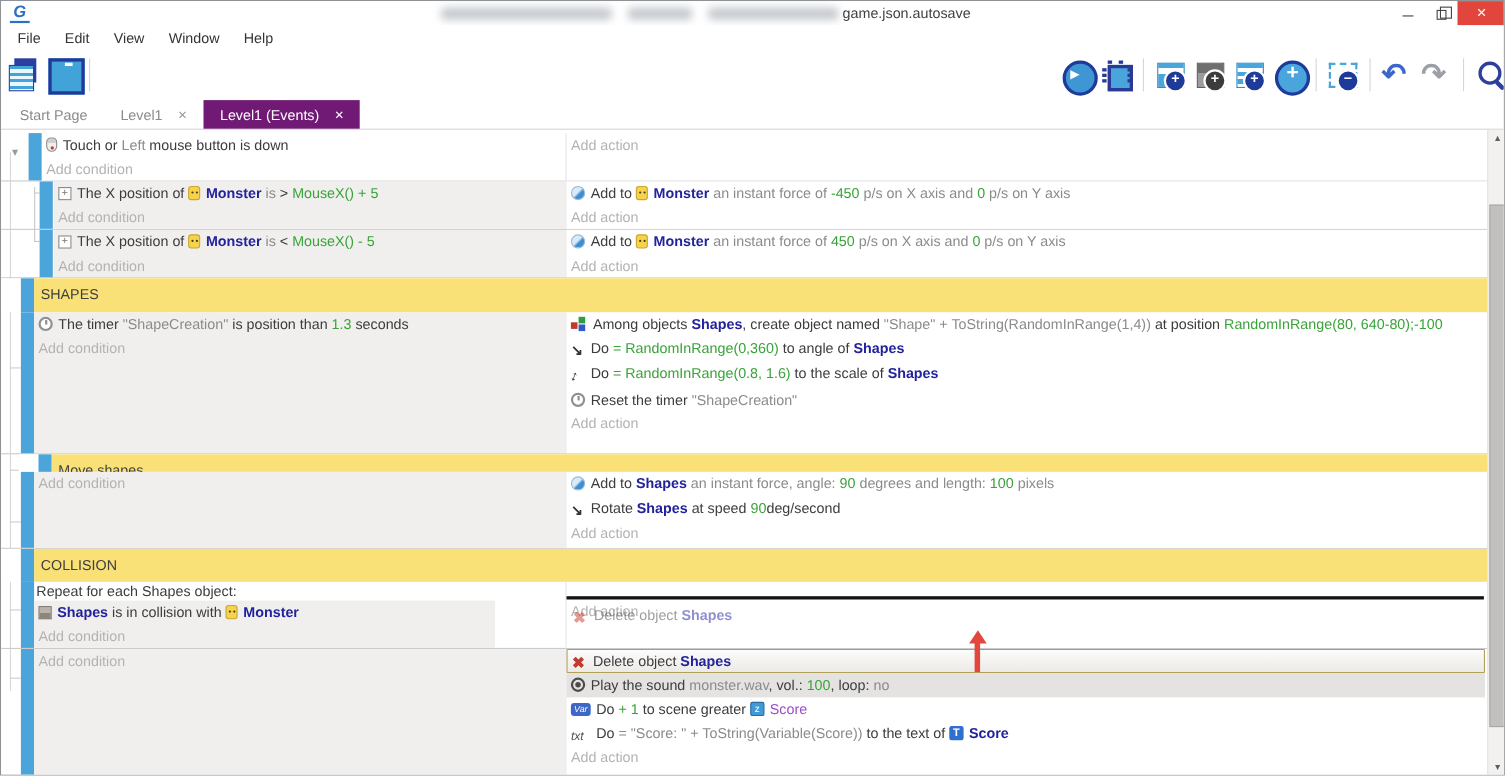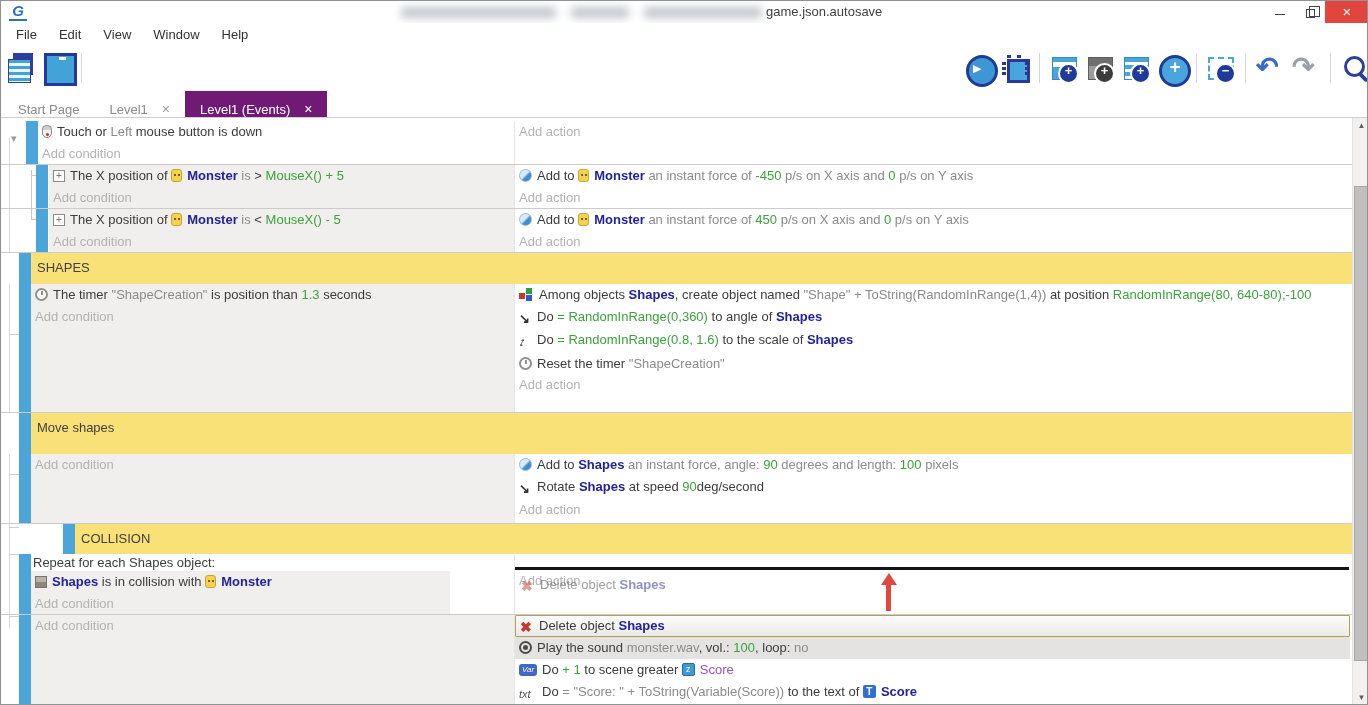--- a/index.html
+++ b/index.html
@@ -44,21 +44,21 @@
   .tbi-redo-icon::before{content:"\21B7";position:absolute;left:2px;top:1px;font-size:27px;color:#9aa0a6;font-weight:bold}
   .tbi-search-icon::before{content:"";position:absolute;left:5px;top:6px;width:15px;height:15px;border:3px solid #2c3f9e;border-radius:50%}
   .tbi-search-icon::after{content:"";position:absolute;left:21px;top:22px;width:10px;height:4px;background:#2c3f9e;transform:rotate(45deg);transform-origin:0 50%;border-radius:2px}
   .tbi-project-manager-icon::before{content:"";position:absolute;left:8px;top:3px;width:20px;height:22px;background:#2c3f9e}
   .tbi-project-manager-icon::after{content:"";position:absolute;left:3px;top:9px;width:21px;height:22px;border:1px solid #2c3f9e;background:repeating-linear-gradient(#42a3d8 0 3px,#eaf5fc 3px 6px)}
   .tbi-start-page-icon::before{content:"";position:absolute;left:3px;top:3px;width:27px;height:27px;background:#42a3d8;border:3px solid #24389a}
   .tbi-start-page-icon::after{content:"";position:absolute;right:7px;top:7px;width:7px;height:3px;background:#fff}
 
   
   .tabbar{position:absolute;left:0;top:90px;width:100%;height:27px;background:#fff;border-bottom:1px solid #cfcfcf;display:flex;align-items:stretch;padding-left:2px}
-  .tab{display:flex;align-items:flex-end;padding:0 15px;color:#8b8b8b;cursor:pointer}
+  .tab{display:flex;align-items:center;padding:0 15px;color:#8b8b8b;cursor:pointer}
   .tab .x{margin-left:14px;color:#9a9a9a;font-size:14px}
   .tab.active{background:#701a75;color:#fff}
   .tab.active .x{color:#fff}
 
   
   .events{position:absolute;left:0;top:117px;width:1368px;height:588px;background:#fff;overflow:hidden}
   .gutter-line{position:absolute;left:8px;top:20px;height:490px;border-left:1px solid #d8d8d8}
   .gutter-tick{position:absolute;left:8px;width:10px;border-top:1px solid #cecece}
   .gutter-tri{position:absolute;left:10px;top:14px;color:#9a9a9a;font-size:11px}
   .subconn{position:absolute;left:30px;top:52px;height:50px;border-left:1px solid #c9c9c9}
@@ -251,36 +251,36 @@
           <div class="evline ph">Add condition</div>
         </div>
         <div class="act">
           <div class="evline"><span class="ri ri-create-icon"></span><span class="sp">Among objects </span><span class="so">Shapes</span><span class="sp">, create object named </span><span class="sq">"Shape" + ToString(RandomInRange(1,4))</span><span class="sp"> at position </span><span class="sv">RandomInRange(80, 640-80);-100</span></div>
           <div class="evline"><span class="ri ri-angle-icon"></span><span class="sp">Do </span><span class="sv">= RandomInRange(0,360)</span><span class="sp"> to angle of </span><span class="so">Shapes</span></div>
           <div class="evline"><span class="ri ri-scale-icon"></span><span class="sp">Do </span><span class="sv">= RandomInRange(0.8, 1.6)</span><span class="sp"> to the scale of </span><span class="so">Shapes</span></div>
           <div class="evline"><span class="ri ri-timer-icon"></span><span class="sp">Reset the timer </span><span class="sq">"ShapeCreation"</span></div>
           <div class="evline ph">Add action</div>
         </div>
       </div>
-      <div class="header" style="height: 41px;">
+      <div class="header" style="height: 16px; margin-left: 16px;">
         <div class="bar" style="left: 18px;"></div>
         <div class="yellow">Move shapes</div>
       </div>
       <div class="event" style="height: 70px;">
         <div class="bar" style="left: 18px;"></div>
         <div class="cond bggray" style="left: 30px; width: 483px;">
           <div class="evline ph">Add condition</div>
         </div>
         <div class="act">
           <div class="evline"><span class="ri ri-force-icon"></span><span class="sp">Add to </span><span class="so">Shapes</span><span class="sg"> an instant force, angle: </span><span class="sv">90</span><span class="sg"> degrees and length: </span><span class="sv">100</span><span class="sg"> pixels</span></div>
           <div class="evline"><span class="ri ri-angle-icon"></span><span class="sp">Rotate </span><span class="so">Shapes</span><span class="sp"> at speed </span><span class="sv">90</span><span class="sp">deg/second</span></div>
           <div class="evline ph">Add action</div>
         </div>
       </div>
-      <div class="header" style="height: 30px; margin-left: 44px;">
+      <div class="header" style="height: 30px;">
         <div class="bar" style="left: 18px;"></div>
         <div class="yellow">COLLISION</div>
       </div>
       <div class="event" style="height: 61px;">
         <div class="bar" style="left: 18px;"></div>
         <div class="repeat-row" style="margin-left: 30px; width: 483px;">Repeat for each Shapes object:</div>
         <div class="graywrap">
           <div class="evline"><span class="ri ri-shapes-icon"></span><span class="so">Shapes</span><span class="sp"> is in collision with </span><span class="ri ri-monster-icon"></span><span class="so">Monster</span></div>
           <div class="evline ph">Add condition</div>
         </div>

